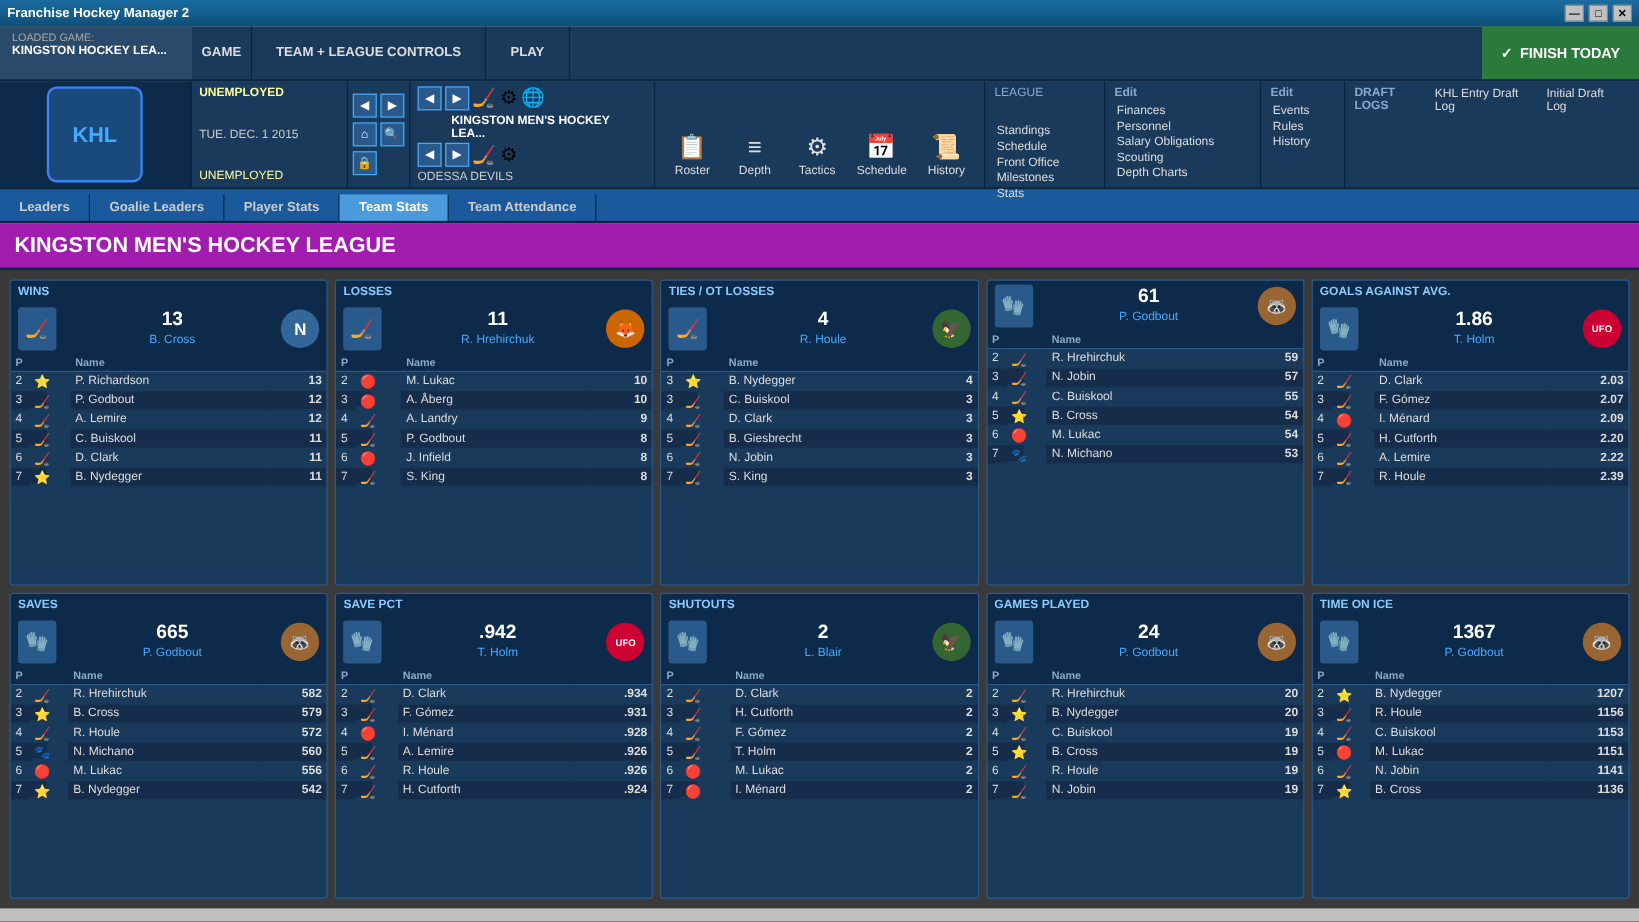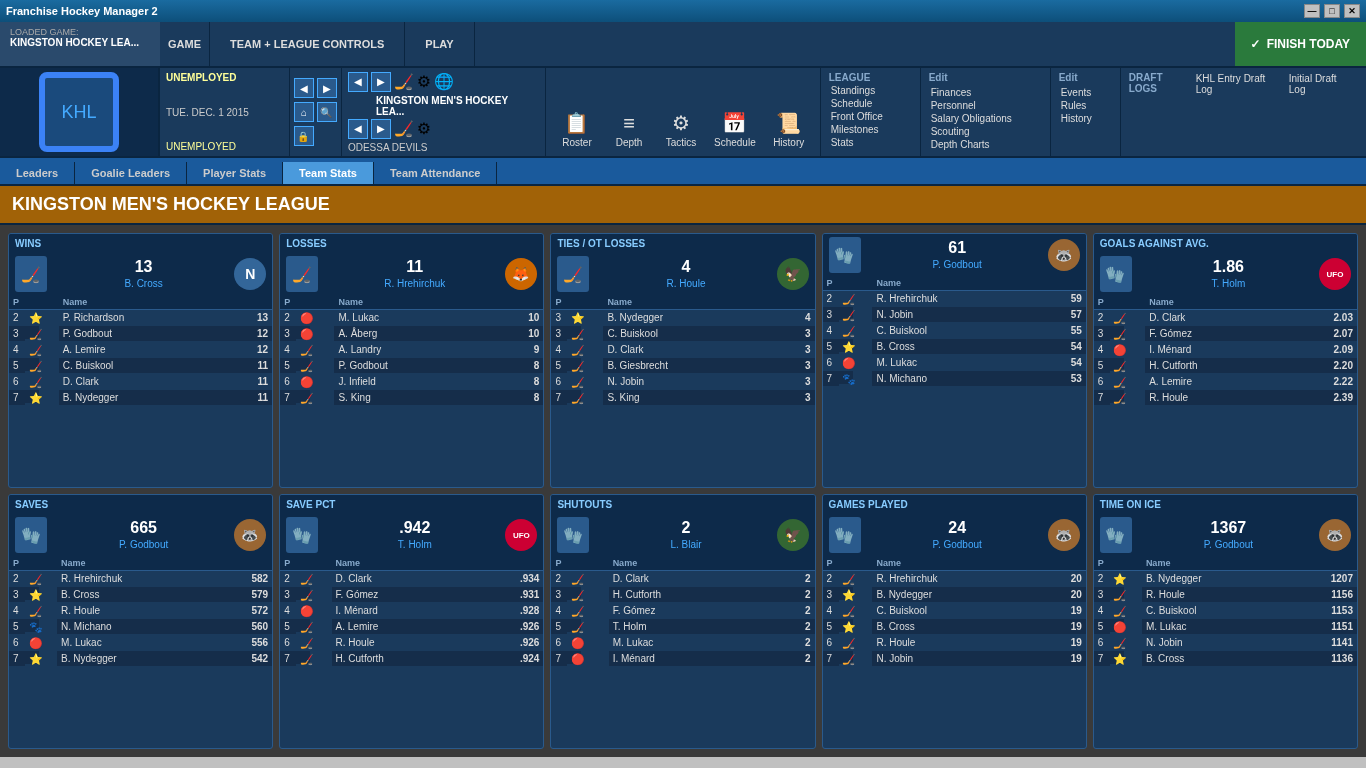--- a/index.html
+++ b/index.html
@@ -79,24 +79,24 @@
       border-right: 2px solid #0a2540;
     }
     .team-logo {
       width: 80px;
       height: 80px;
       background: #1a4a7c;
       border-radius: 8px;
       display: flex;
       align-items: center;
       justify-content: center;
-      font-weight: normal;
+      font-weight: bold;
       color: #4af;
       font-size: 18px;
-      border: 6px solid #3b82f6;
+      border: 2px solid #3b82f6;
     }
     .nav-arrow { width: 20px; height: 20px; background: #2a5a8c; color: white; display: flex; align-items: center; justify-content: center; cursor: pointer; font-size: 10px; border: 1px solid #4af; }
     
     .main-nav-buttons {
       display: flex;
       align-items: flex-end;
       gap: 2px;
       padding: 0 6px 4px;
       border-right: 1px solid #0a2540;
     }
@@ -134,21 +134,21 @@
       font-weight: bold;
       border-right: 1px solid #0a2540;
     }
     .stats-tab.active {
       background: #4a9adc;
       color: white;
     }
 
     
     .page-title {
-      background: #a16207;
+      background: #a21caf;
       color: white;
       font-size: 18px;
       font-weight: bold;
       padding: 8px 12px;
       border-bottom: 2px solid #0a2540;
     }
 
     
     .stats-grid {
       display: grid;
@@ -339,21 +339,21 @@
       <div class="icon">📅</div>
       <div>Schedule</div>
     </div>
     <div class="main-nav-btn">
       <div class="icon">📜</div>
       <div>History</div>
     </div>
   </div>
 
   <div style="display:flex; flex-direction:column; padding:4px 8px; border-right:1px solid #0a2540; min-width:100px;">
-    <div style="color:#88aacc; font-size:10px; font-weight:bold; margin-bottom:1px;">LEAGUE</div>
+    <div style="color:#88aacc; font-size:10px; font-weight:normal; margin-bottom:20px;">LEAGUE</div>
     <div class="dropdown-item">Standings</div>
     <div class="dropdown-item">Schedule</div>
     <div class="dropdown-item">Front Office</div>
     <div class="dropdown-item">Milestones</div>
     <div class="dropdown-item">Stats</div>
   </div>
 
   <div style="display:flex; flex-direction:column; padding:4px 8px; border-right:1px solid #0a2540; min-width:130px;">
     <div style="color:#88aacc; font-size:10px; font-weight:bold; margin-bottom:3px;">Edit</div>
     <div class="dropdown-item">Finances</div>

